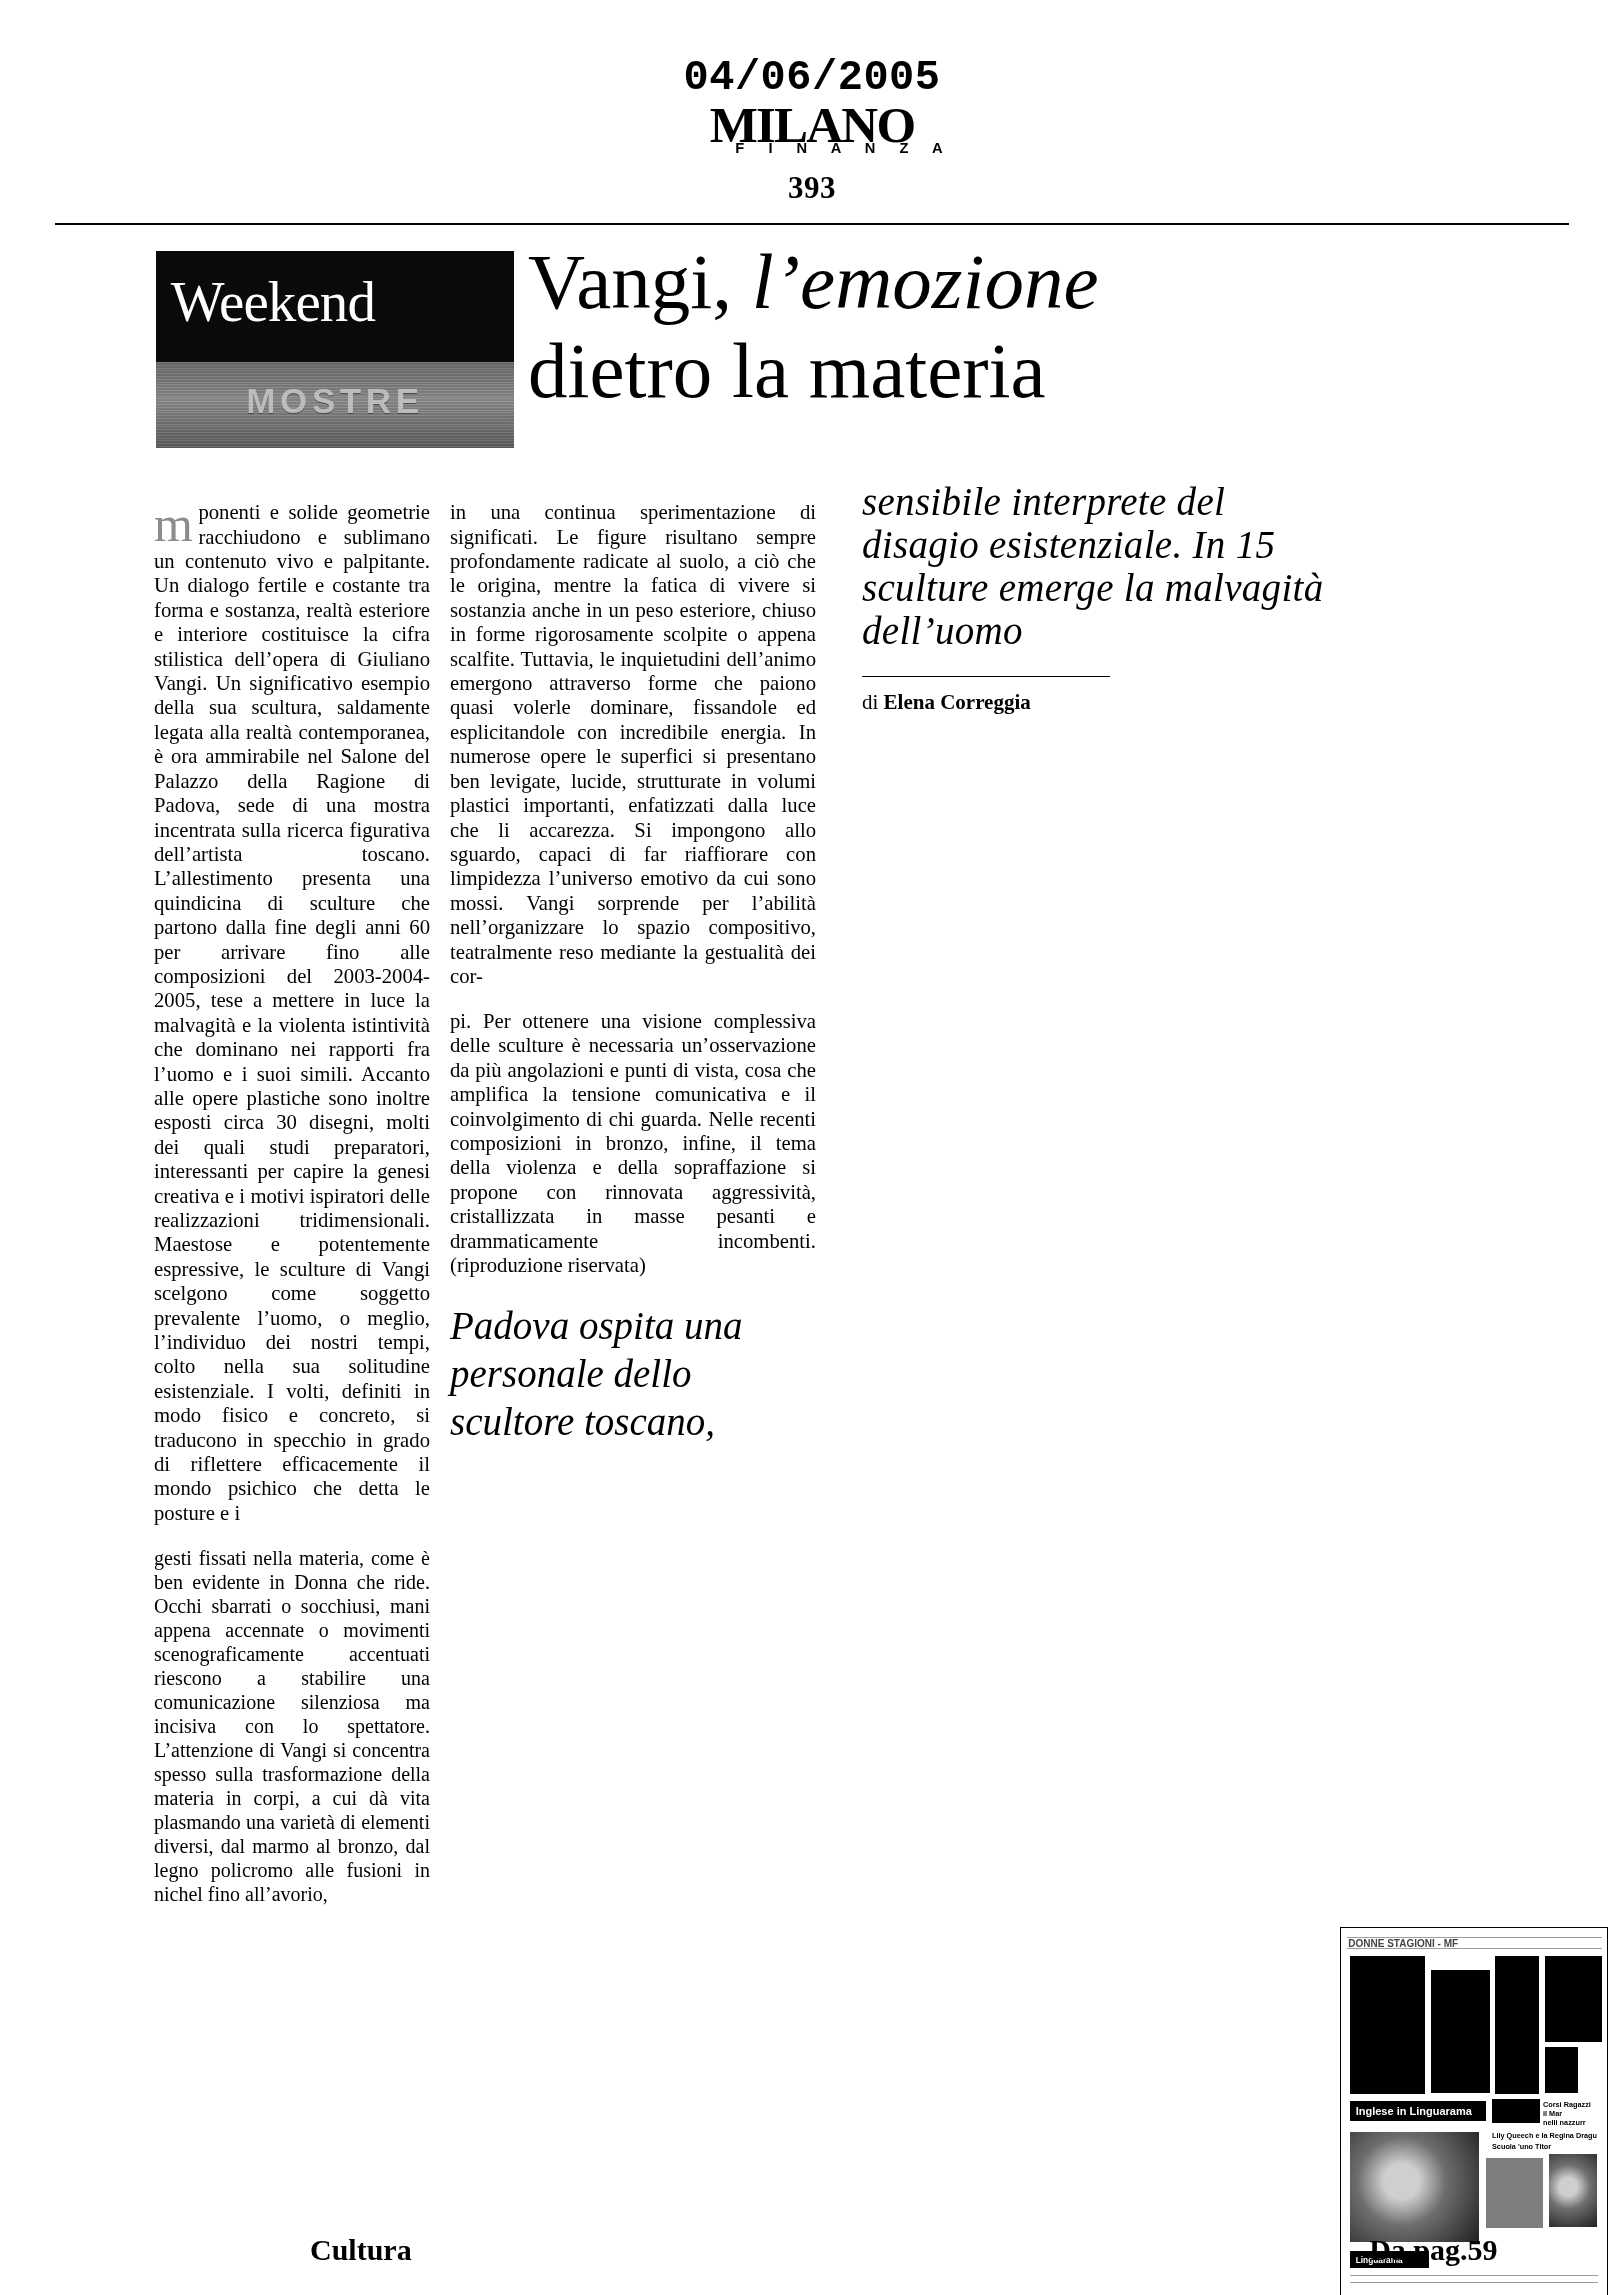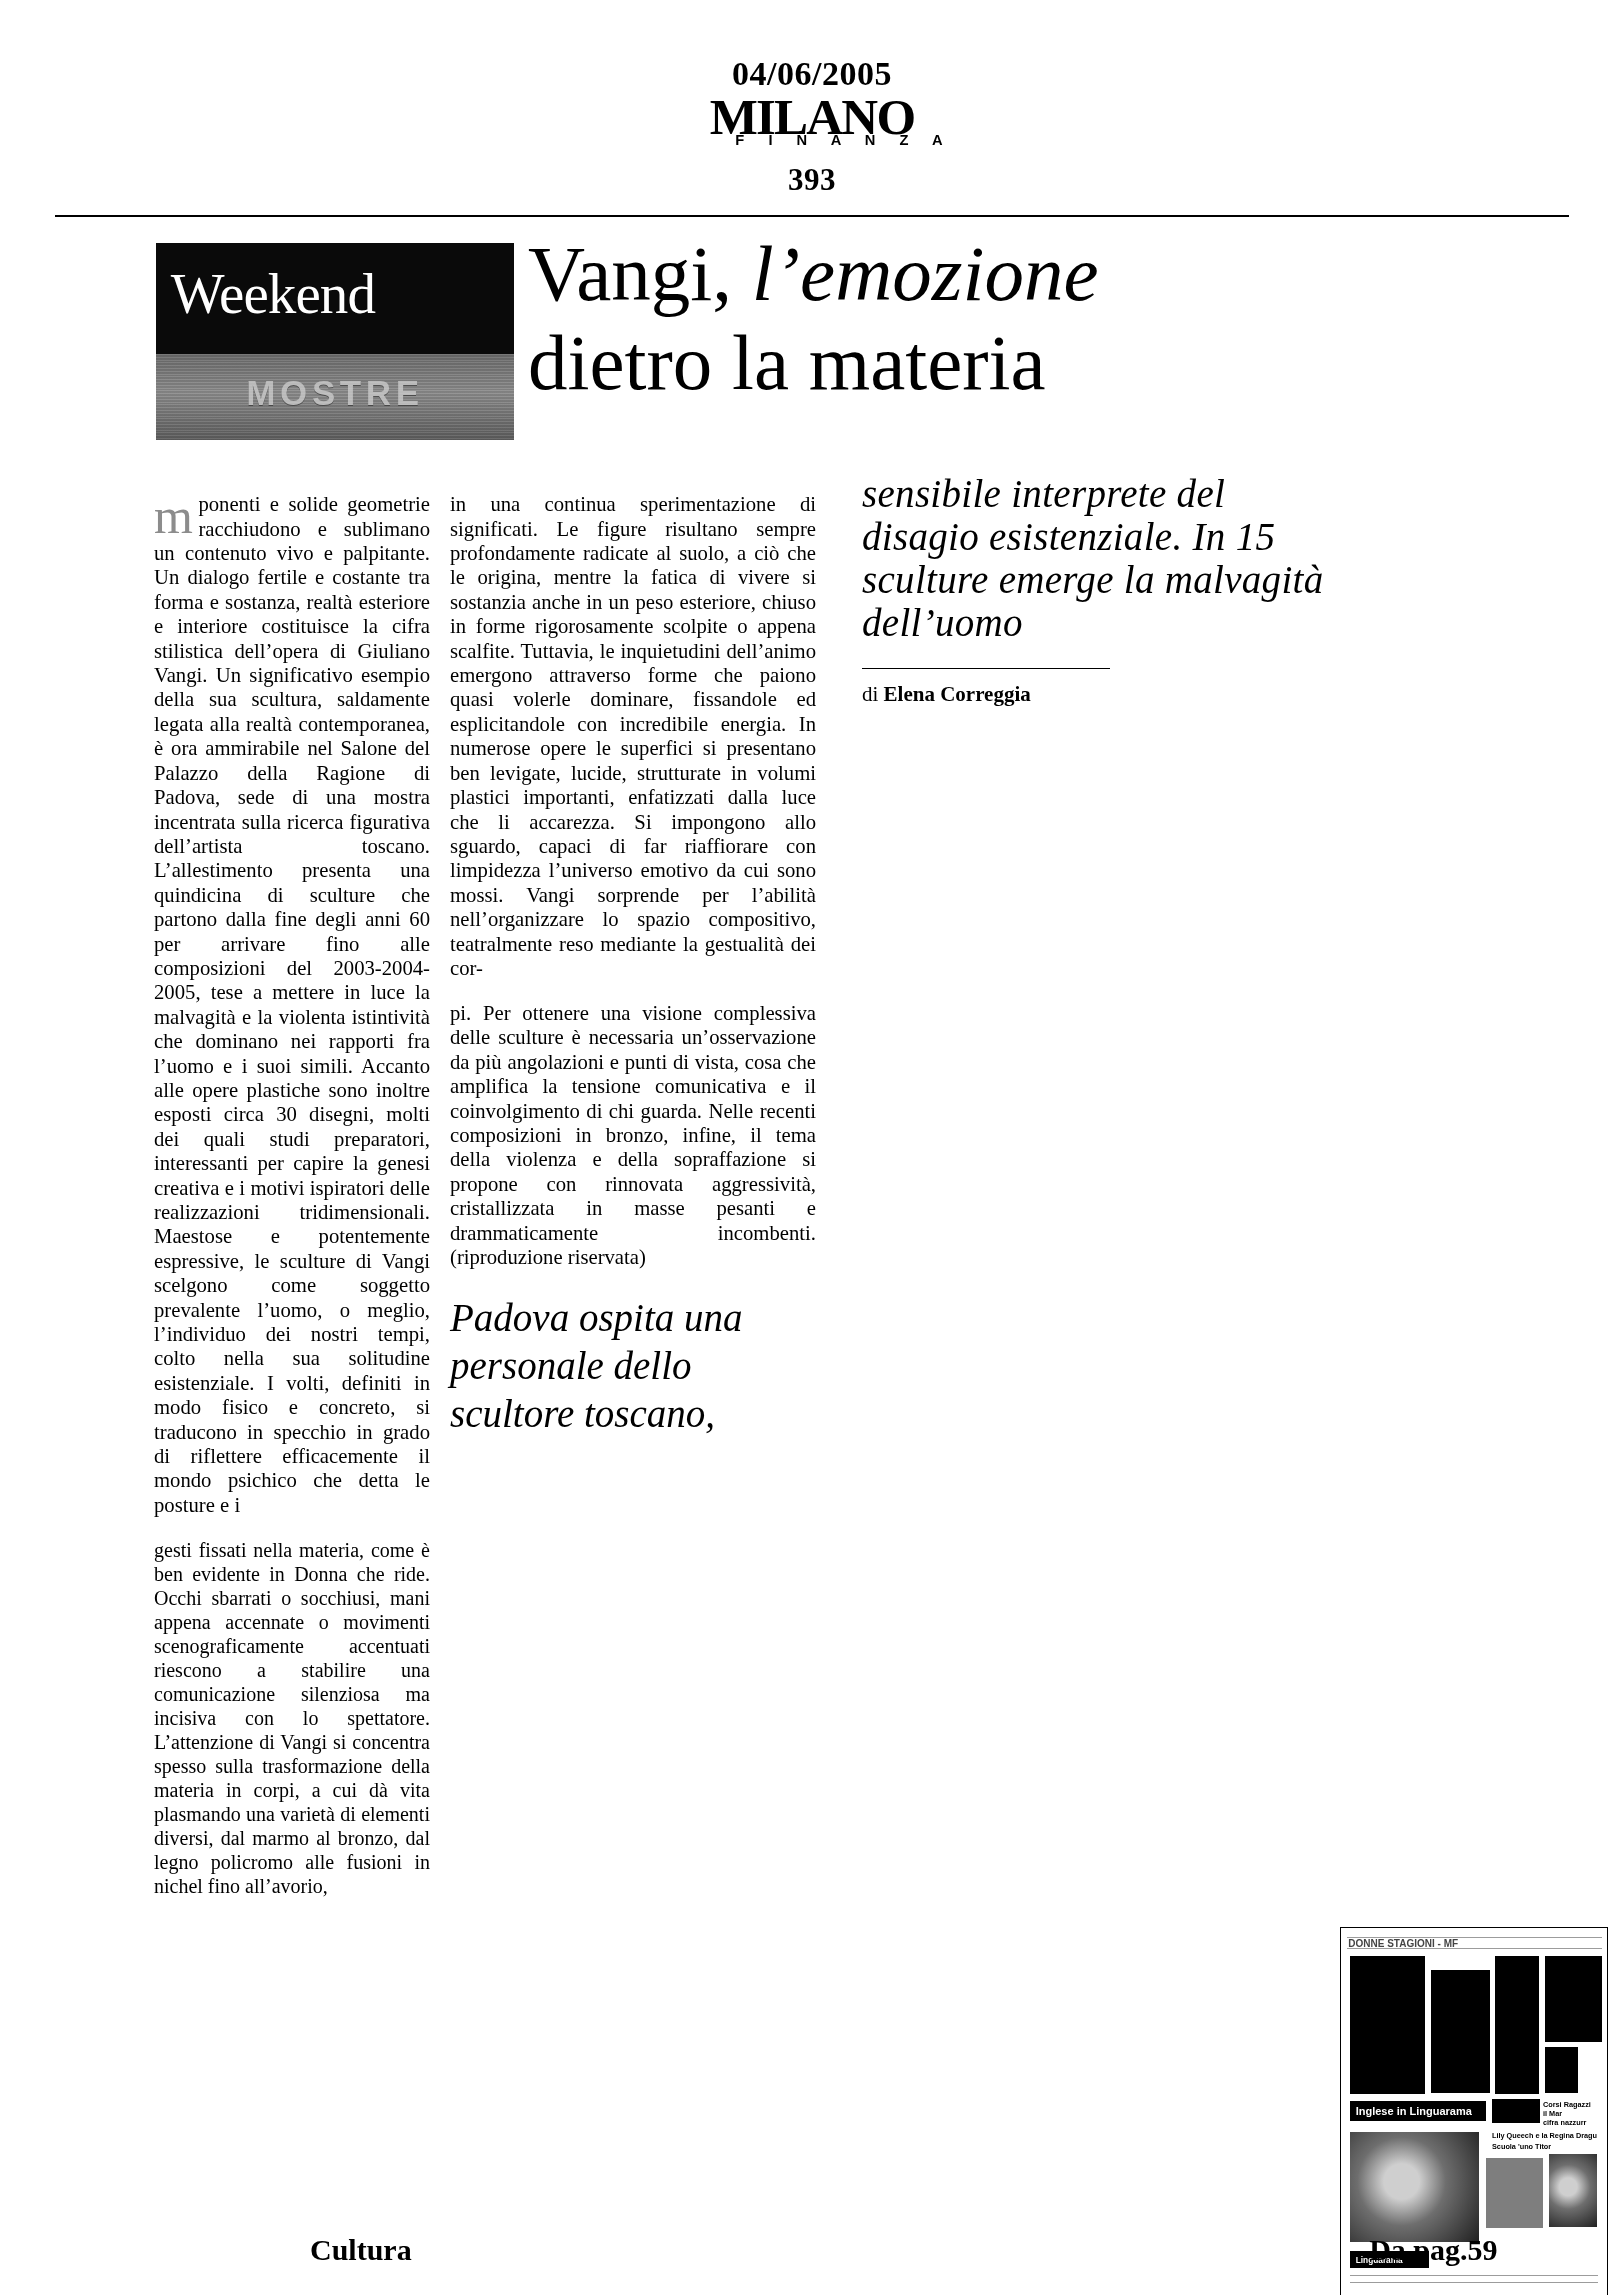--- a/index.html
+++ b/index.html
@@ -22,22 +22,22 @@
     box-sizing: border-box;
     padding: 0 55px;
   }
 
   
   .masthead {
     text-align: center;
     padding-top: 57px;
   }
   .masthead-date {
-    font-family: Liberation Serif, serif;
-    font-size: 34px;
+    font-family: Liberation Mono, monospace;
+    font-size: 42px;
     font-weight: 700;
     letter-spacing: 0.5px;
     line-height: 1;
   }
   .logo-wrap {
     margin-top: 1.8px;
     position: relative;
     display: inline-block;
   }
   .logo-main {
@@ -313,21 +313,21 @@
       <div class="tb" style="left:154px; top:27.5px; width:44px; height:138px;"></div>
       <div class="tb" style="left:204px; top:27.5px; width:57px; height:86px;"></div>
       <div class="tb" style="left:204px; top:119px; width:33px; height:46px;"></div>
 
       <div class="tb" style="left:9.2px; top:173px; width:136px; height:20px;"></div>
       <div class="t-label" style="left:14.7px; top:178px; font-size:11px;">Inglese in Linguarama</div>
 
       <div class="tb" style="left:151px; top:171px; width:48px; height:24px;"></div>
       <div class="t-label" style="left:202px; top:173px; color:#000; font-size:7.3px;">Corsi Ragazzi</div>
       <div class="t-label" style="left:202px; top:182px; color:#000; font-size:7.3px;">il Mar</div>
-      <div class="t-label" style="left:202px; top:191px; color:#000; font-size:7.3px;">cifra nazzurr</div>
+      <div class="t-label" style="left:202px; top:191px; color:#000; font-size:7.3px;">nelli nazzurr</div>
 
       <div class="t-label" style="left:151px; top:204px; color:#000; font-size:7.3px;">Lily Queech e la Regina Dragu</div>
       <div class="t-label" style="left:151px; top:215px; color:#000; font-size:7.3px;">Scuola 'uno Titor</div>
 
       <div class="t-photo" style="left:9.2px; top:204px; width:129px; height:110px;"></div>
       <div class="t-photo" style="left:208px; top:226px; width:48px; height:73px;"></div>
       <div class="t-gray" style="left:145px; top:230px; width:57px; height:70px;"></div>
 
       <div class="tb" style="left:9.2px; top:323px; width:79px; height:16.5px;"></div>
       <div class="t-label" style="left:14.7px; top:328px; font-size:8.3px;">Linguarama</div>

